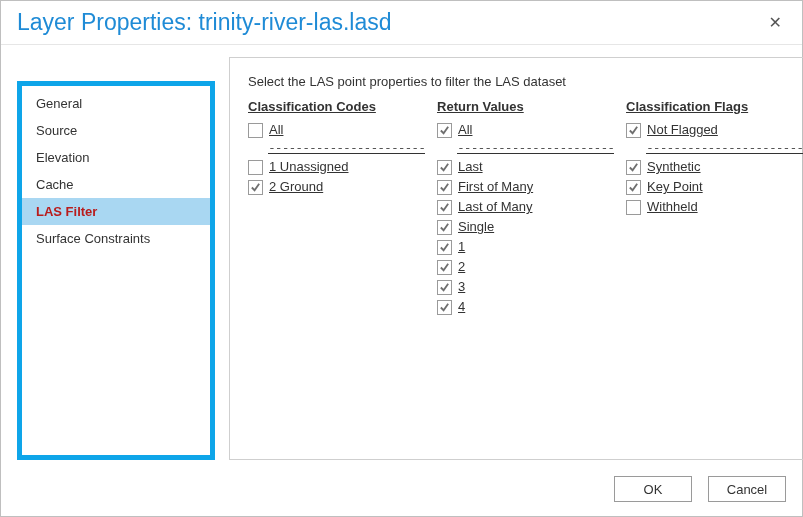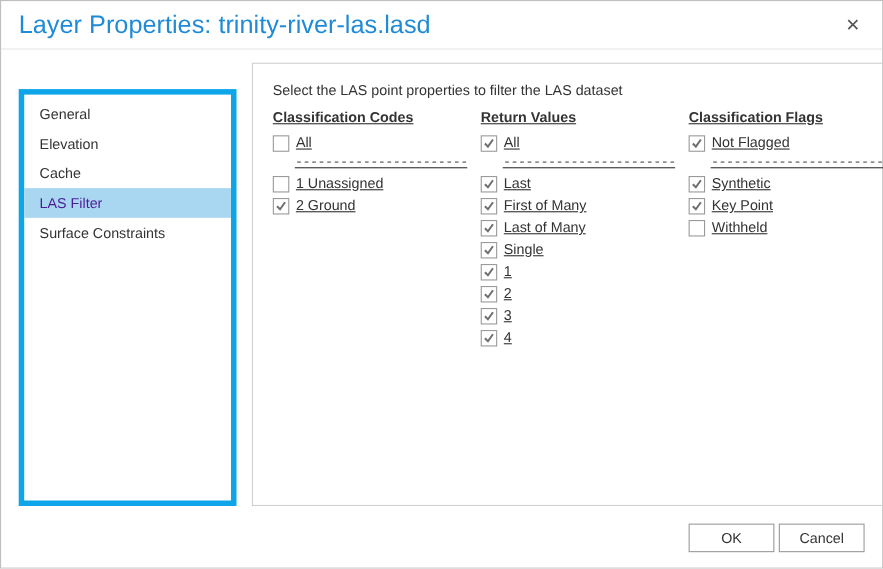--- a/index.html
+++ b/index.html
@@ -50,22 +50,22 @@
     padding: 4px 0;
     margin-top: 24px;
   }
   .sidebar-item {
     padding: 6px 14px;
     cursor: pointer;
     color: #333;
   }
   .sidebar-item.active {
     background: #a9d7f2;
-    font-weight: 400;
-    color: #4c1d95;
+    font-weight: 700;
+    color: #b91c1c;
   }
   .content {
     flex: 1;
     border: 1px solid #cfcfcf;
     padding: 16px 18px;
     position: relative;
   }
   .instr {
     margin-bottom: 10px;
     color: #333;
@@ -115,21 +115,21 @@
   }
   .cb svg { display: none; }
   .cb.checked svg { display: block; }
   .cb svg { width: 11px; height: 11px; }
   .cb svg path { stroke: #6f6f6f; stroke-width: 2; fill: none; }
   .footer {
     position: absolute;
     right: 16px;
     bottom: 14px;
     display: flex;
-    gap: 4px;
+    gap: 16px;
   }
   .btn {
     min-width: 78px;
     height: 26px;
     border: 1px solid #9a9a9a;
     background: #fff;
     color: #333;
     font: inherit;
     cursor: pointer;
     padding: 0 14px;
@@ -142,20 +142,21 @@
 
   <div class="titlebar">
     <div class="title">Layer Properties: trinity-river-las.lasd</div>
     <div class="close-x">✕</div>
   </div>
 
   <div class="body">
 
     <div class="sidebar" id="sidebar">
         <div class="sidebar-item">General</div>
+        <div class="sidebar-item">Source</div>
         <div class="sidebar-item">Elevation</div>
         <div class="sidebar-item">Cache</div>
         <div class="sidebar-item active">LAS Filter</div>
         <div class="sidebar-item">Surface Constraints</div>
       </div>
 
     <div class="content">
       <div class="instr">Select the LAS point properties to filter the LAS dataset</div>
       <div class="cols" id="cols">
           <div class="col">

